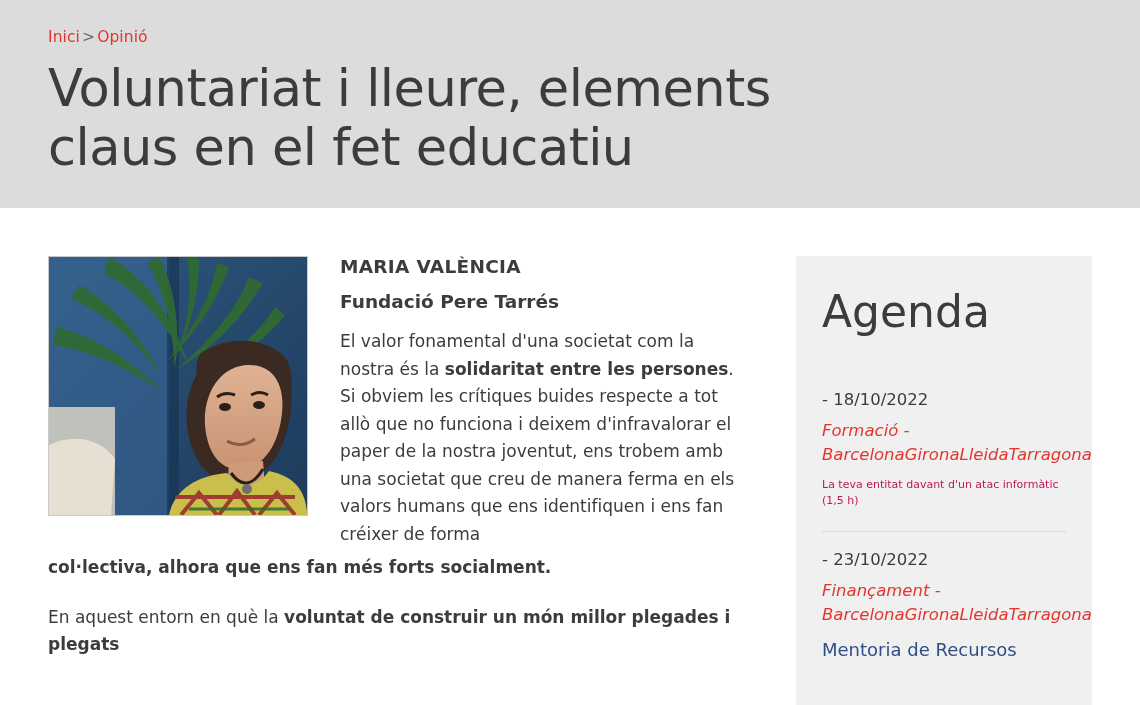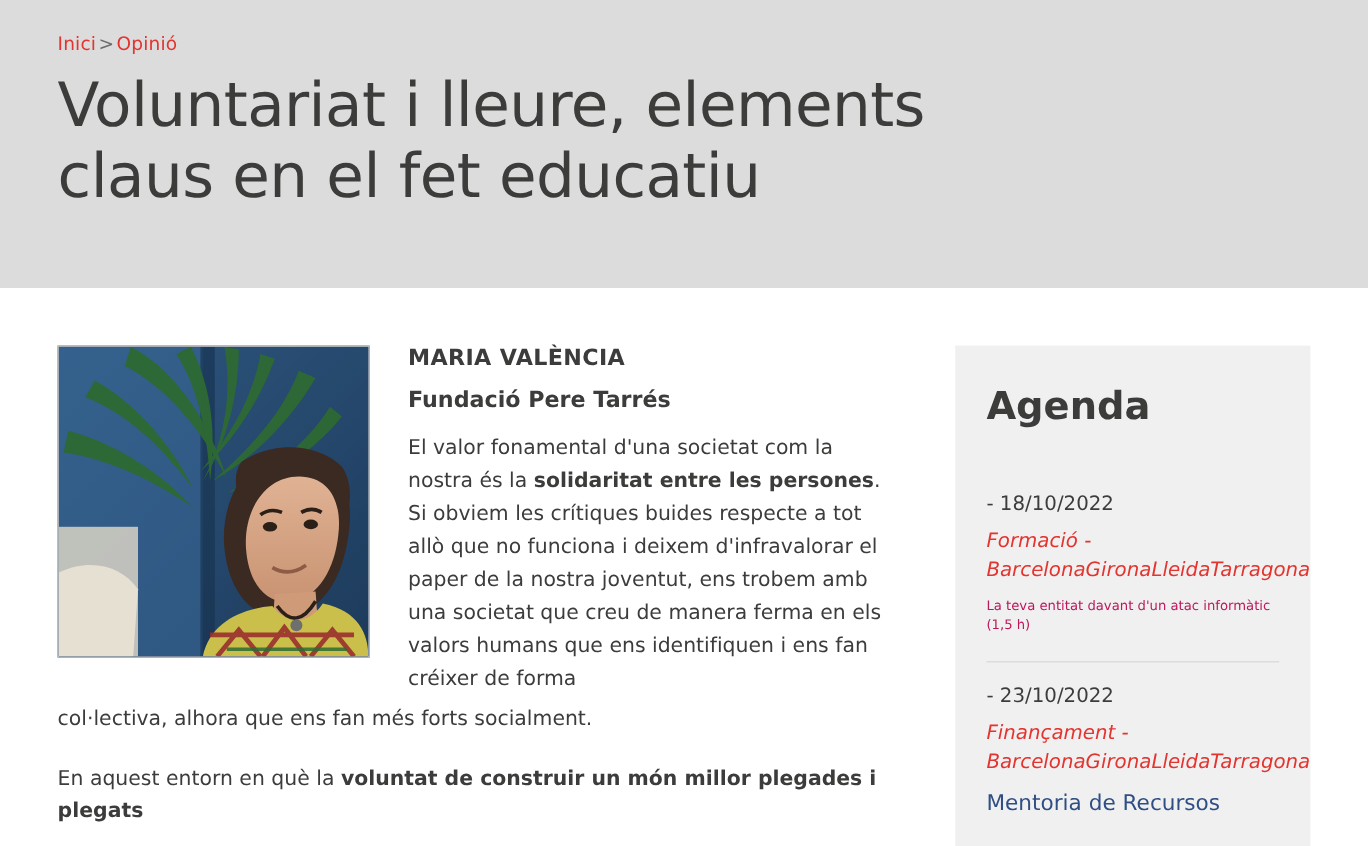--- a/index.html
+++ b/index.html
@@ -11,21 +11,21 @@
     width: 1140px;
     height: 705px;
     overflow: hidden;
     font-family: "DejaVu Sans", "Liberation Sans", sans-serif;
     color: #3c3c3b;
   }
 
   
   .header-band {
     background: #dcdcdc;
-    height: 240px;
+    height: 208px;
     box-sizing: border-box;
     padding: 28px 48px 0 48px;
   }
   .breadcrumb {
     font-size: 15.5px;
     color: #e3342f;
     margin: 0 0 14px 0;
     letter-spacing: 0.1px;
   }
   .breadcrumb a {
@@ -107,38 +107,39 @@
     line-height: 1.62;
     color: #3c3c3b;
     margin: 0;
   }
   .body-text b { font-weight: bold; }
   .flow-tail {
     font-size: 17px;
     line-height: 1.62;
     color: #3c3c3b;
     margin: 6px 0 0 0;
+    font-weight: bold;
   }
   .para {
     font-size: 17px;
     line-height: 1.62;
     color: #3c3c3b;
     margin: 22px 0 0 0;
   }
 
   
   .agenda-box {
     background: #f0f0f0;
     padding: 34px 26px 20px 26px;
     box-sizing: border-box;
     min-height: 420px;
   }
   .agenda-title {
-    font-size: 32px;
-    font-weight: 700;
+    font-size: 44px;
+    font-weight: 400;
     color: #3c3c3b;
     margin: 0 0 56px 0;
     line-height: 1;
   }
   .agenda-item { margin-bottom: 22px; }
   .agenda-date {
     font-size: 16.5px;
     color: #3c3c3b;
     margin: 0 0 10px 0;
   }

